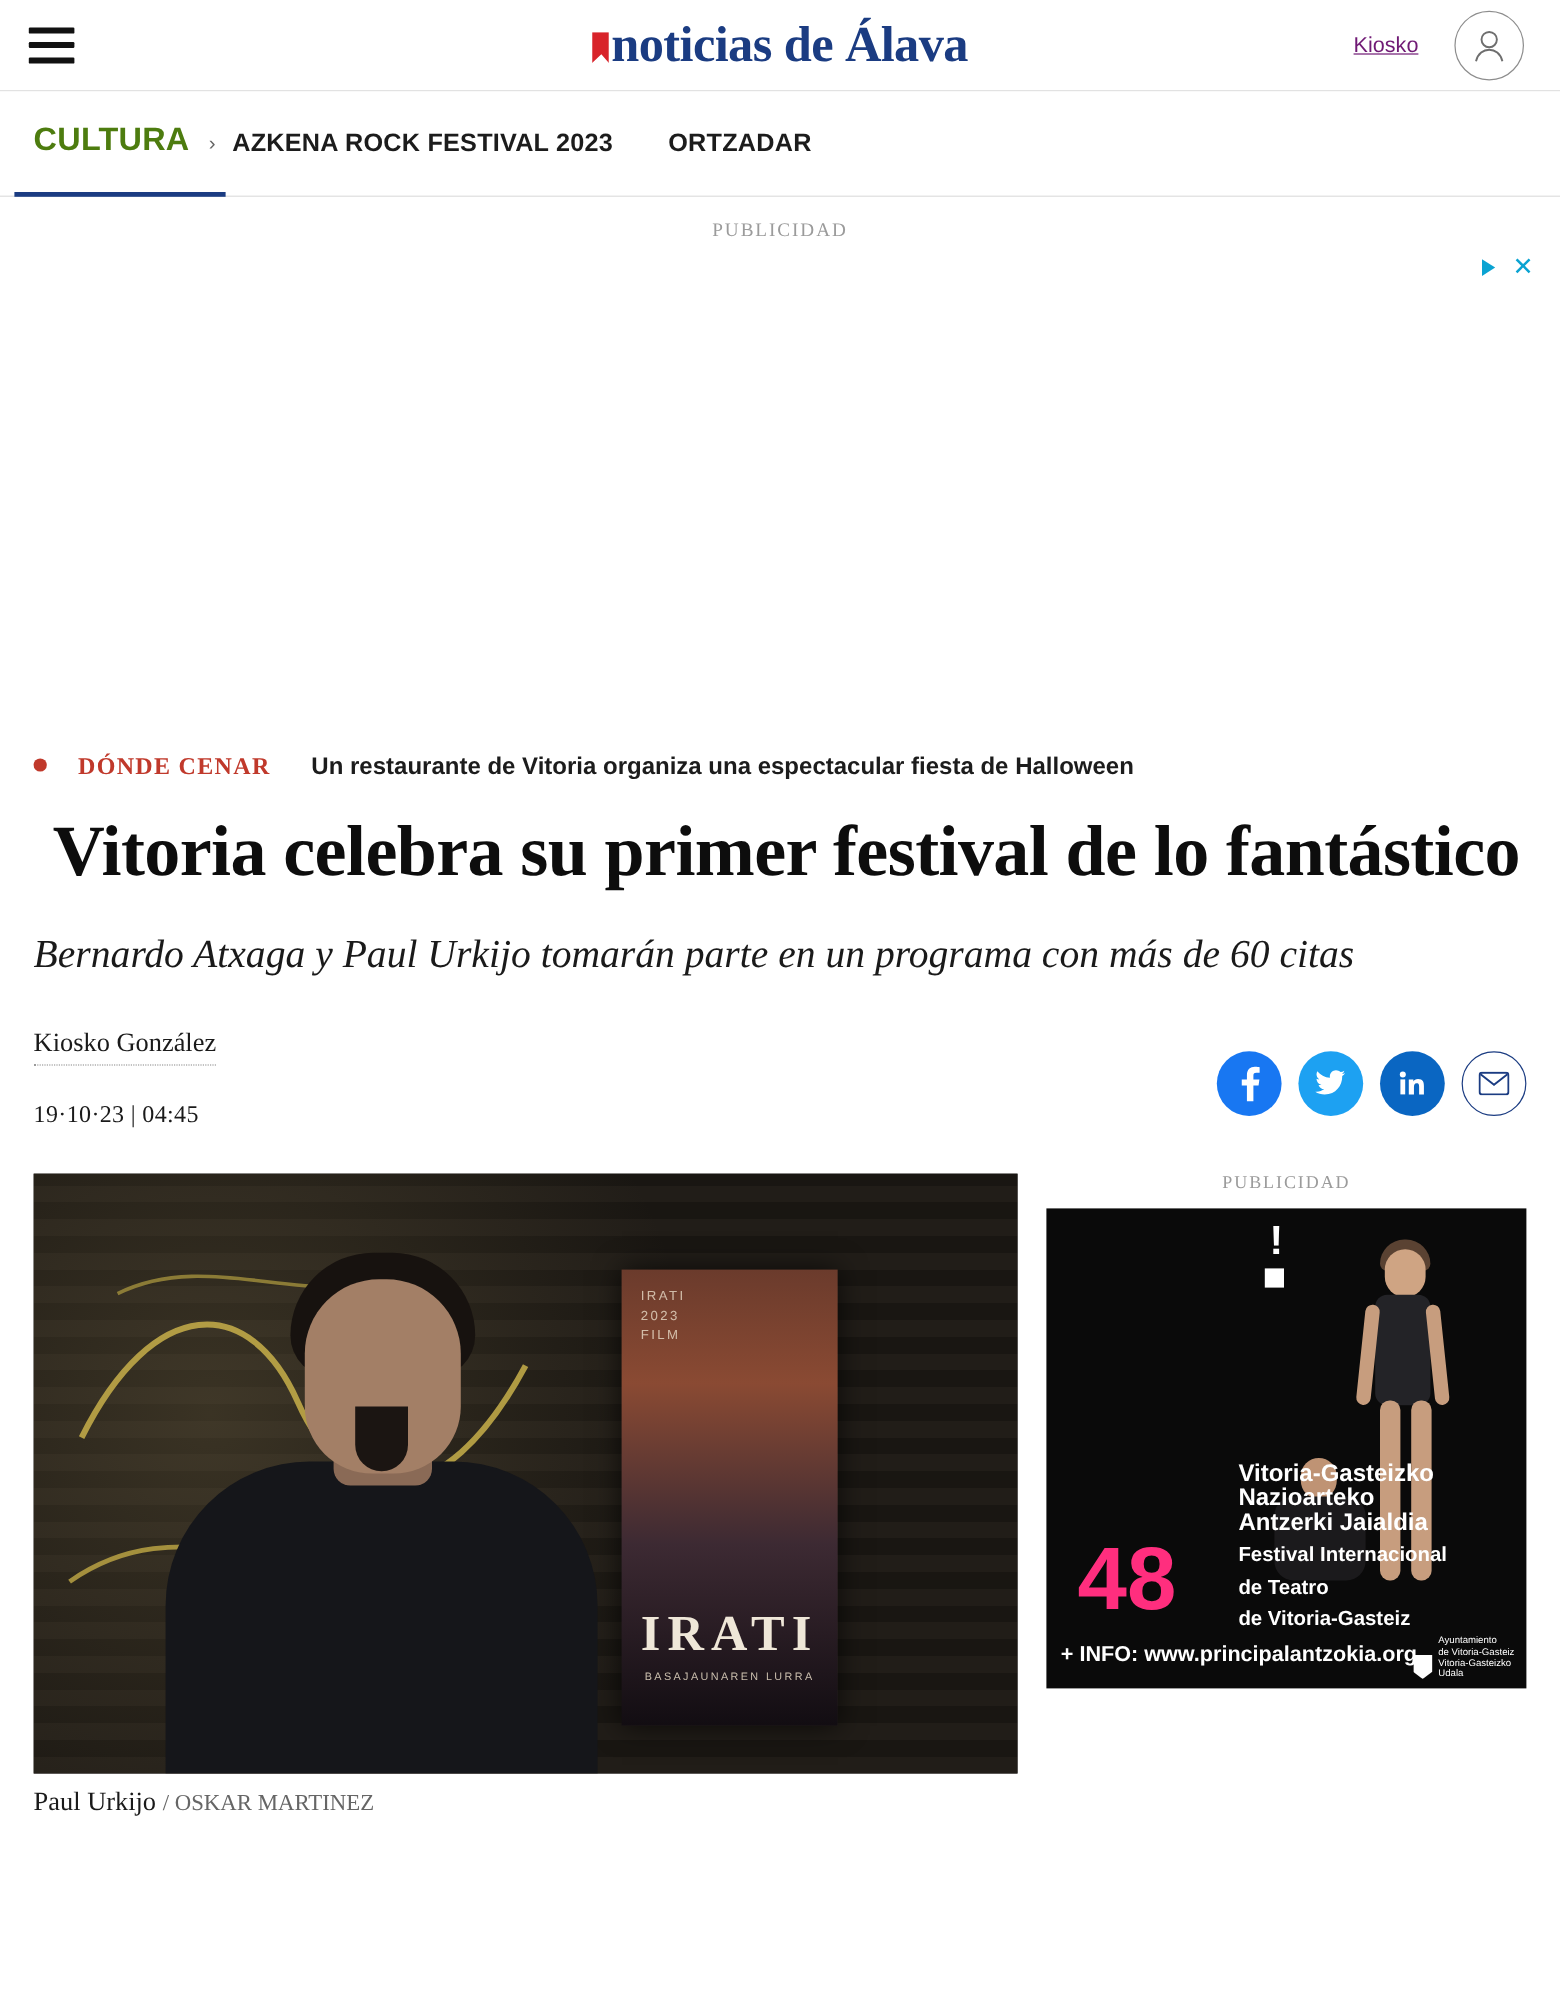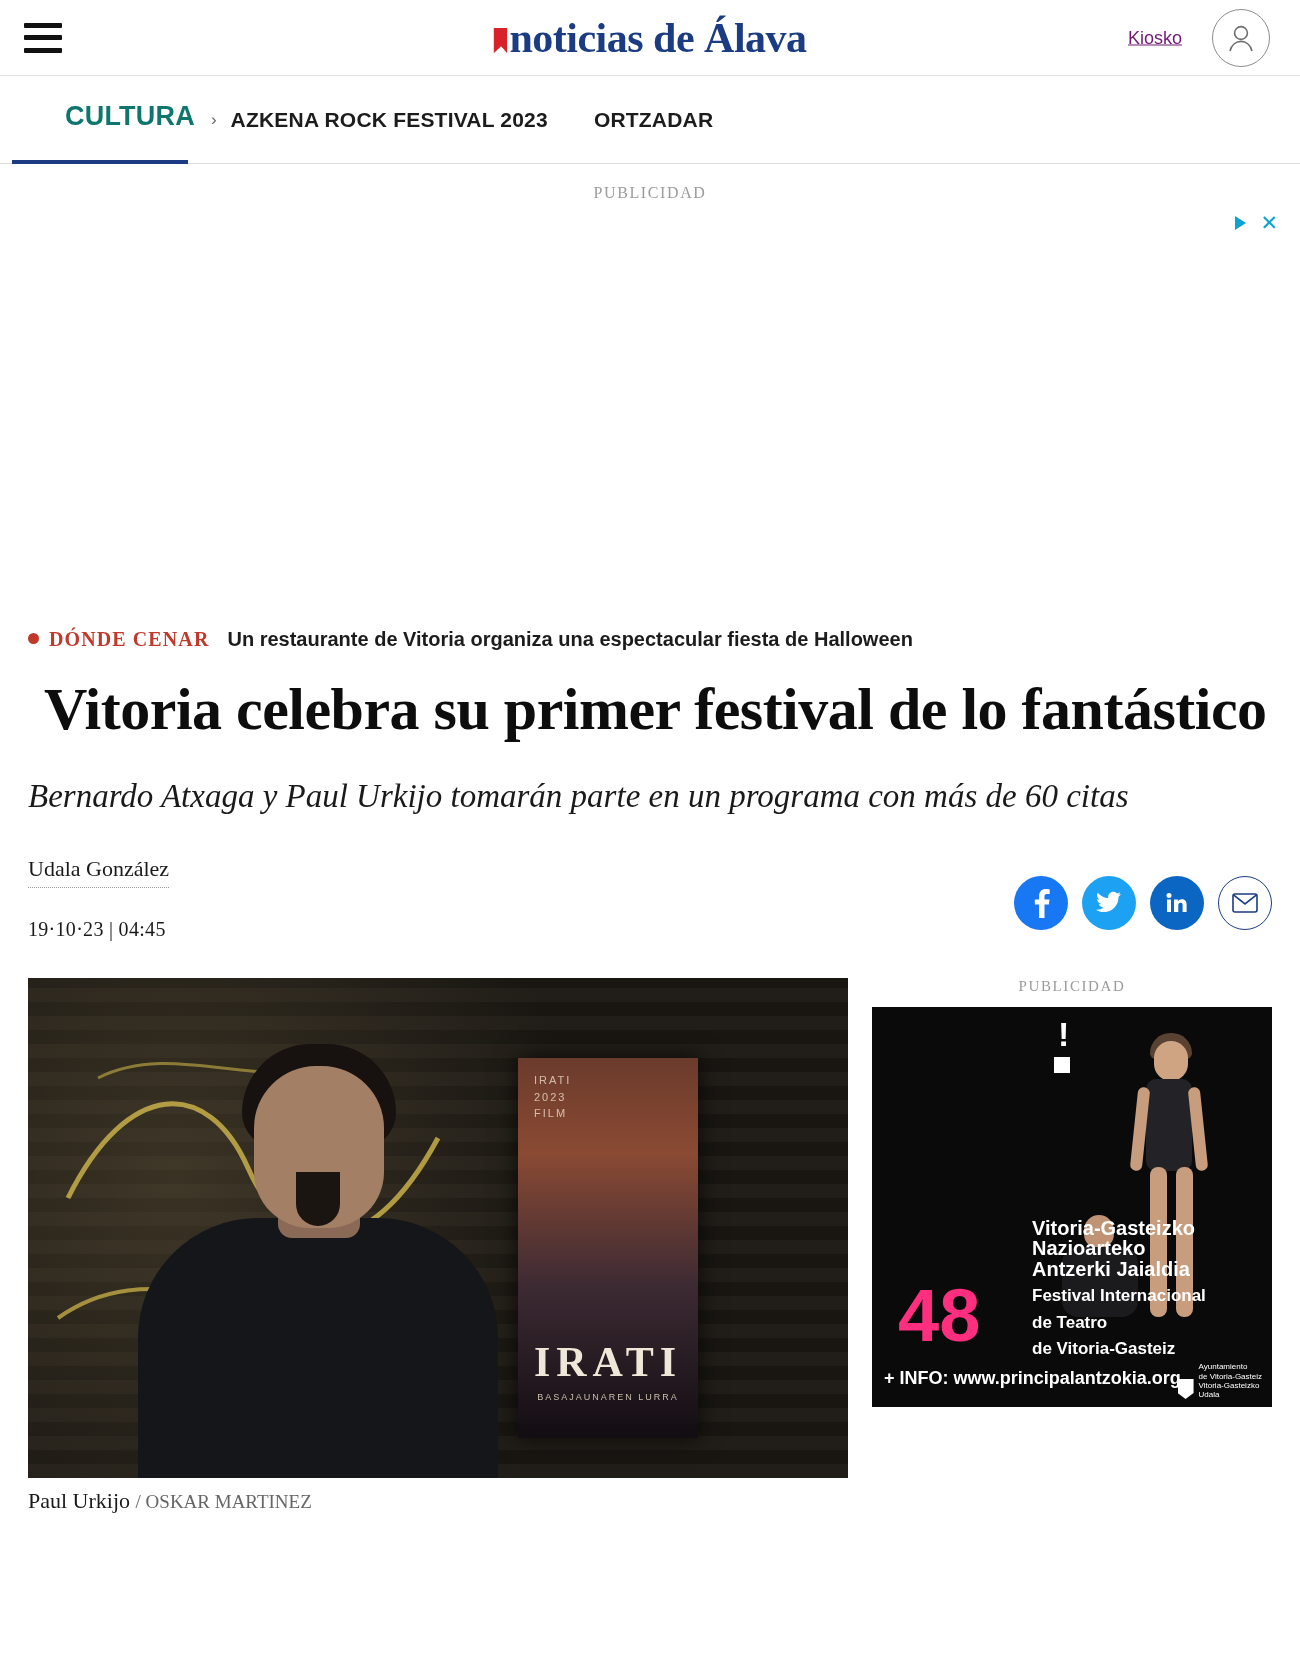--- a/index.html
+++ b/index.html
@@ -98,24 +98,23 @@
     border-bottom: 1px solid #dedede;
     display: flex;
     align-items: center;
     padding-left: 28px;
     gap: 0;
   }
   .sec-main {
     font-size: 27px;
     font-weight: 700;
     letter-spacing: 0.2px;
-    color: #0f766e;
+    color: #4d7c0f;
     padding-bottom: 6px;
     cursor: pointer;
-    margin-left: 37px;
   }
   .sec-underline {
     position: absolute;
     left: 12px;
     bottom: -1px;
     width: 176px;
     height: 4px;
     background: #1b3c82;
   }
   .chev {
@@ -173,21 +172,21 @@
     cursor: pointer;
   }
 
   
   .article {
     padding: 0 28px;
   }
   .kicker-row {
     display: flex;
     align-items: baseline;
-    gap: 0;
+    gap: 16px;
     margin-top: 12px;
   }
   .kicker-dot {
     width: 11px; height: 11px;
     border-radius: 50%;
     background: #c0392b;
     margin-right: 10px;
     position: relative;
     top: -2px;
   }
@@ -511,21 +510,21 @@
   <div class="kicker-row">
     <span class="kicker-dot"></span>
     <span class="kicker">DÓNDE CENAR</span>
     <span class="kicker-text">Un restaurante de Vitoria organiza una espectacular fiesta de Halloween</span>
   </div>
 
   <h1 class="headline">Vitoria celebra su primer festival de lo fantástico</h1>
 
   <div class="subhead">Bernardo Atxaga y Paul Urkijo tomarán parte en un programa con más de 60 citas</div>
 
-  <div class="byline">Udala González</div>
+  <div class="byline">Kiosko González</div>
 
   <div class="meta-row">
     <div class="timestamp">19·10·23 | 04:45</div>
     <div class="share">
       <div class="share-btn sb-fb">
         <svg width="20" height="30" viewBox="0 0 20 30">
           <path d="M13.5 30V16.6h4.3l.7-5H13.5V8.4c0-1.5.4-2.5 2.5-2.5h2.7V1.4C18.2 1.3 16.6 1 14.7 1 10.8 1 8.1 3.4 8.1 7.8v3.8H3.8v5h4.3V30z" fill="#fff"></path>
         </svg>
       </div>
       <div class="share-btn sb-tw">

